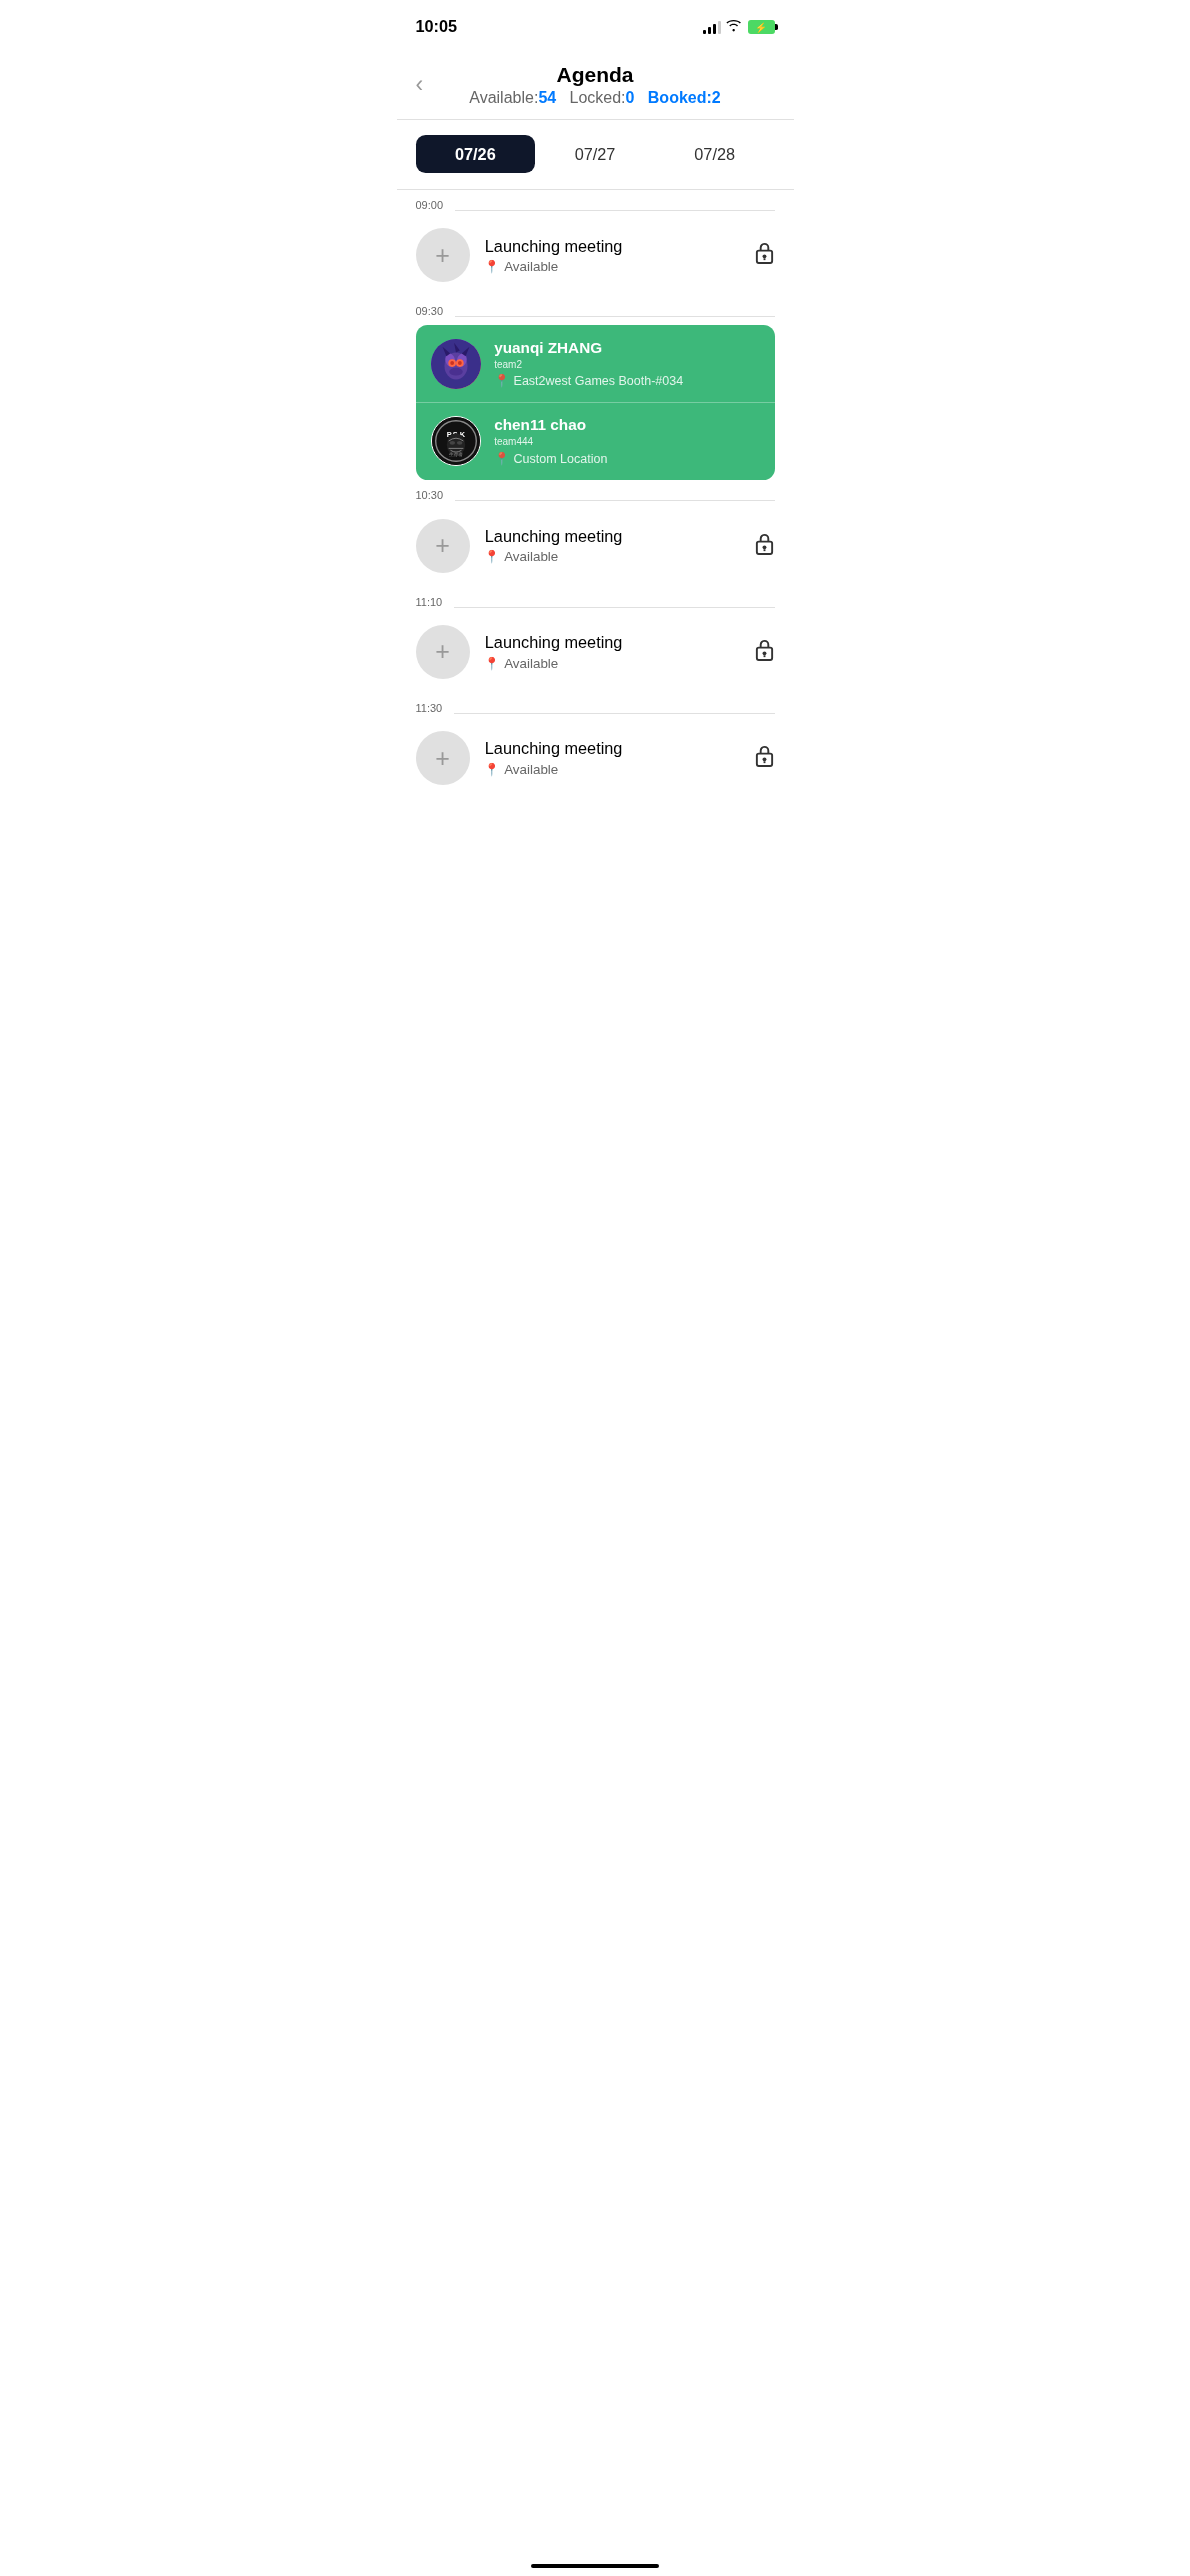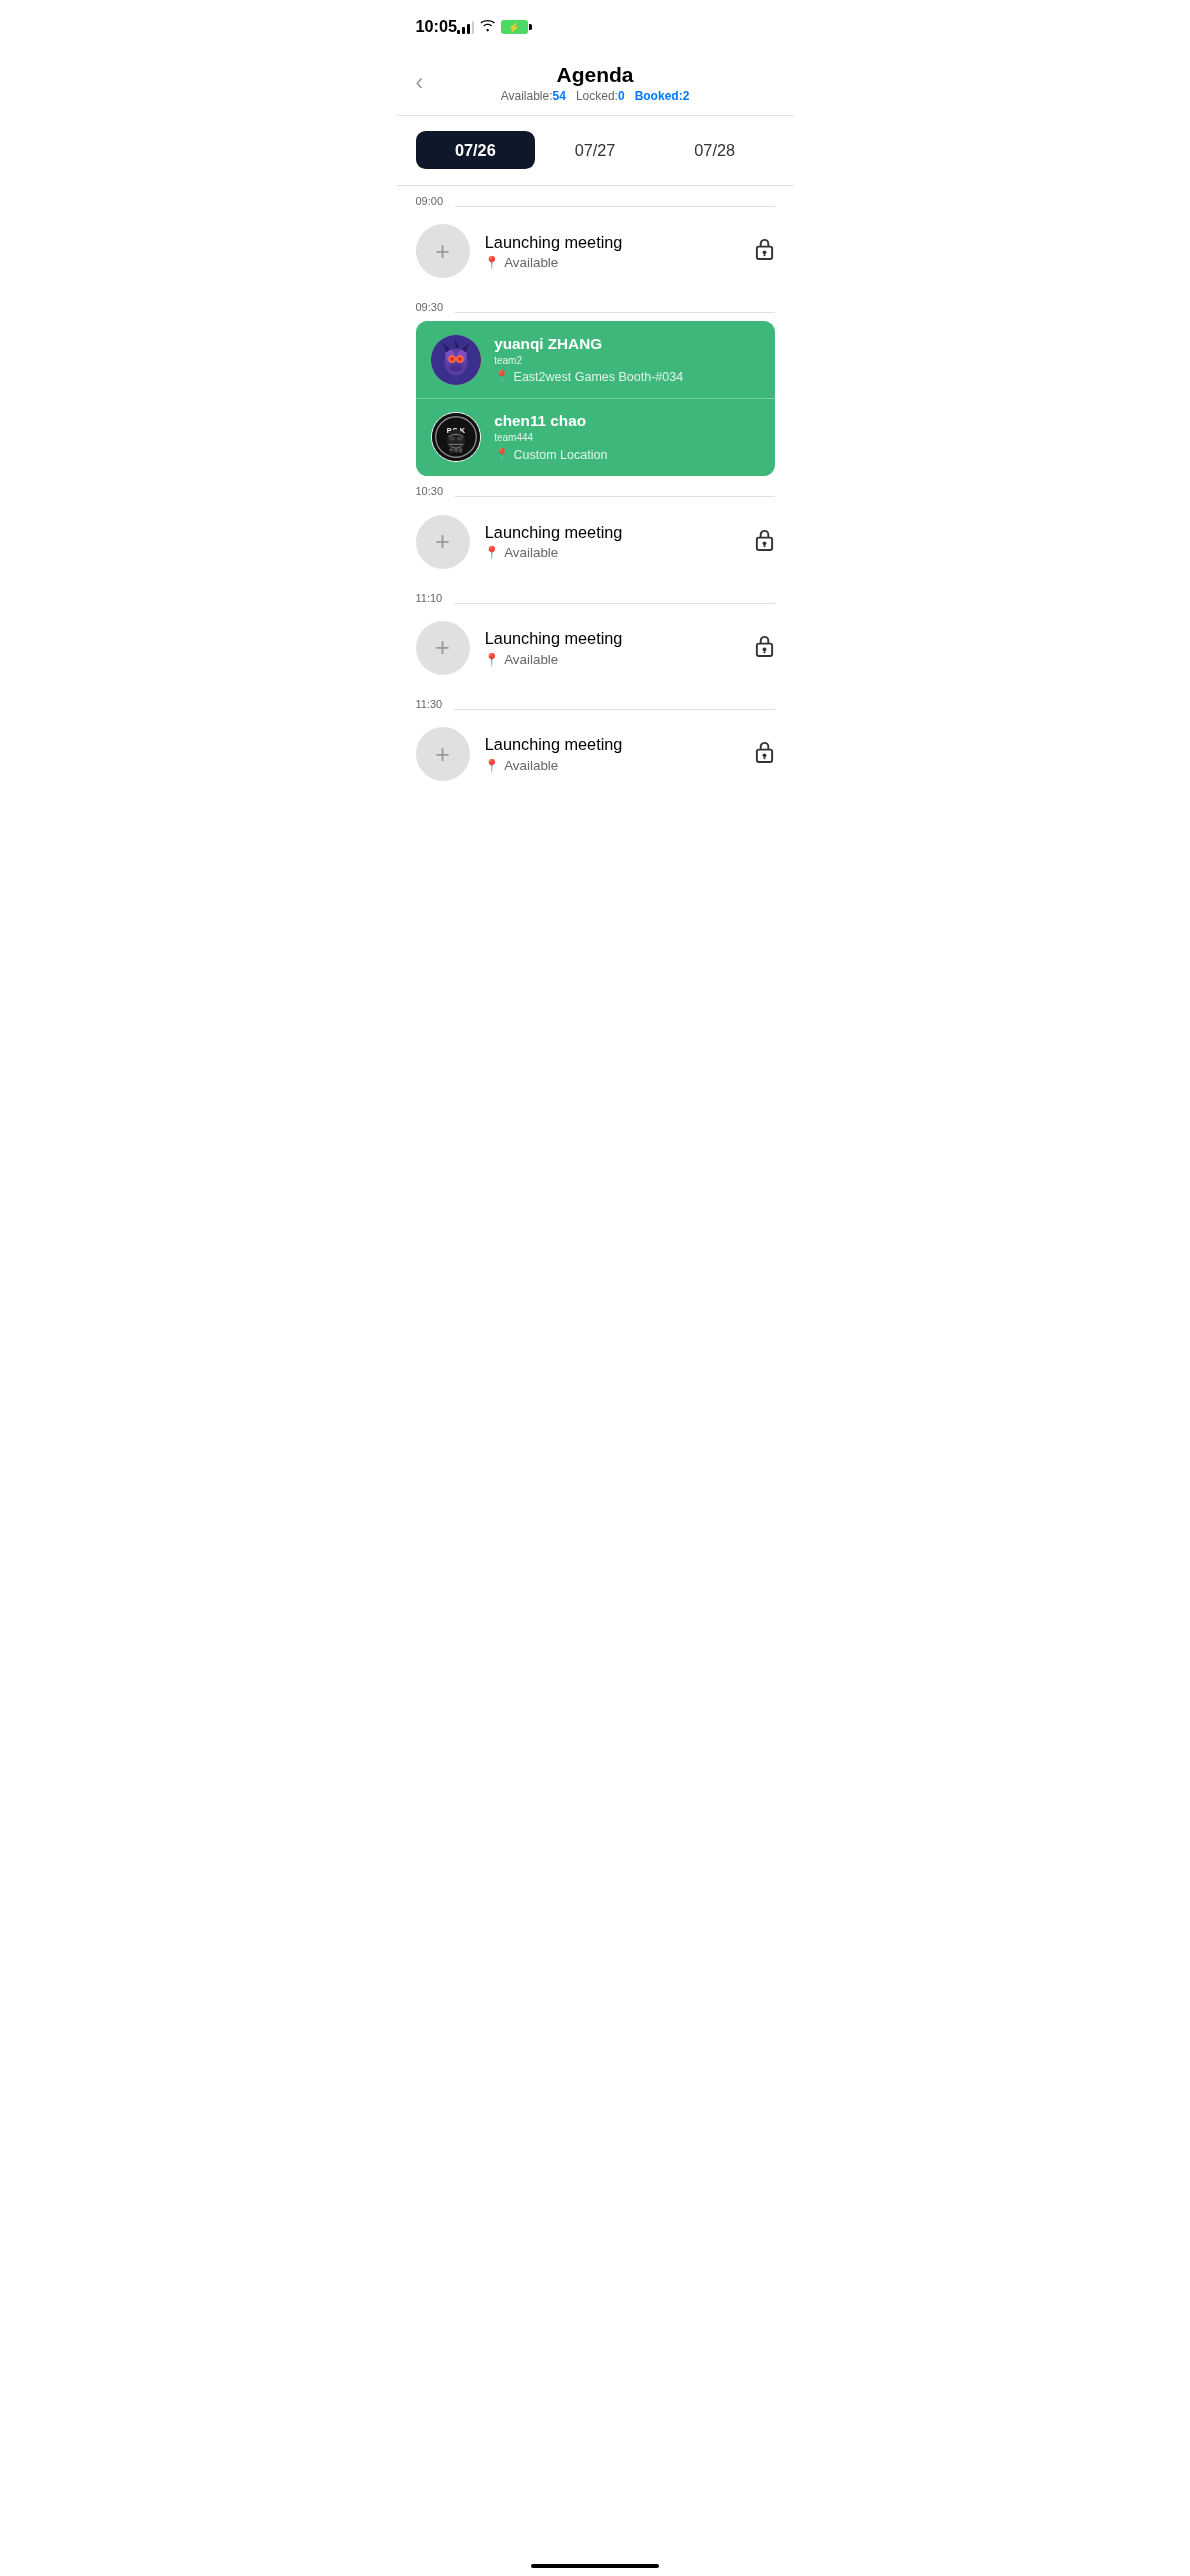--- a/index.html
+++ b/index.html
@@ -9,20 +9,21 @@
       background: #fff;
       width: 397px;
       min-height: 859px;
       margin: 0 auto;
       overflow-x: hidden;
     }
 
     
     .status-bar {
       display: flex;
+      justify-content: space-between;
       align-items: center;
       padding: 13.4px 19px 7.7px;
       height: 48px;
     }
     .status-time {
       font-size: 16.3px;
       font-weight: 700;
       color: #000;
     }
     .status-icons {
@@ -92,21 +93,21 @@
       cursor: pointer;
       padding-top: 1.9px;
     }
     .header-title {
       font-size: 21px;
       font-weight: 700;
       color: #000;
       margin-bottom: 2px;
     }
     .header-stats {
-      font-size: 12px;
+      font-size: 16px;
       color: #666;
     }
     .stat-value {
       color: #007AFF;
       font-weight: 600;
     }
 
     
     .divider {
       height: 1px;

